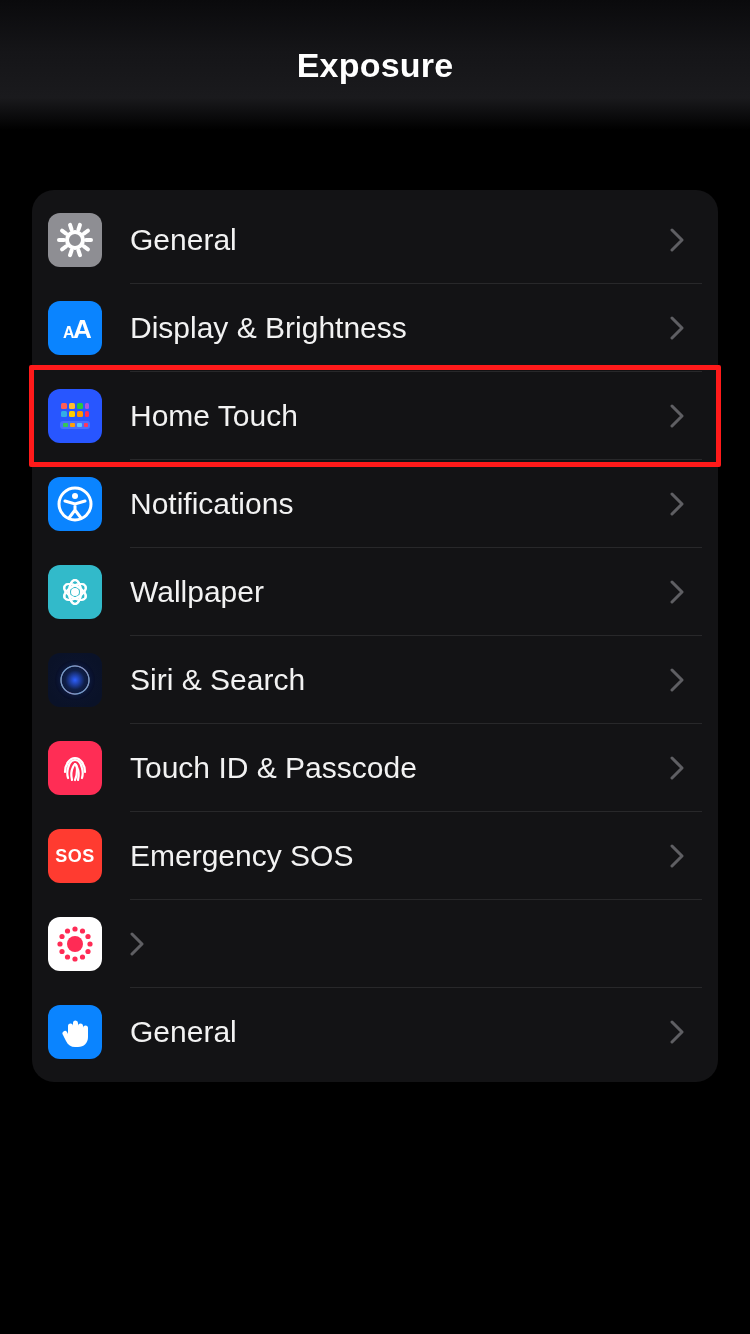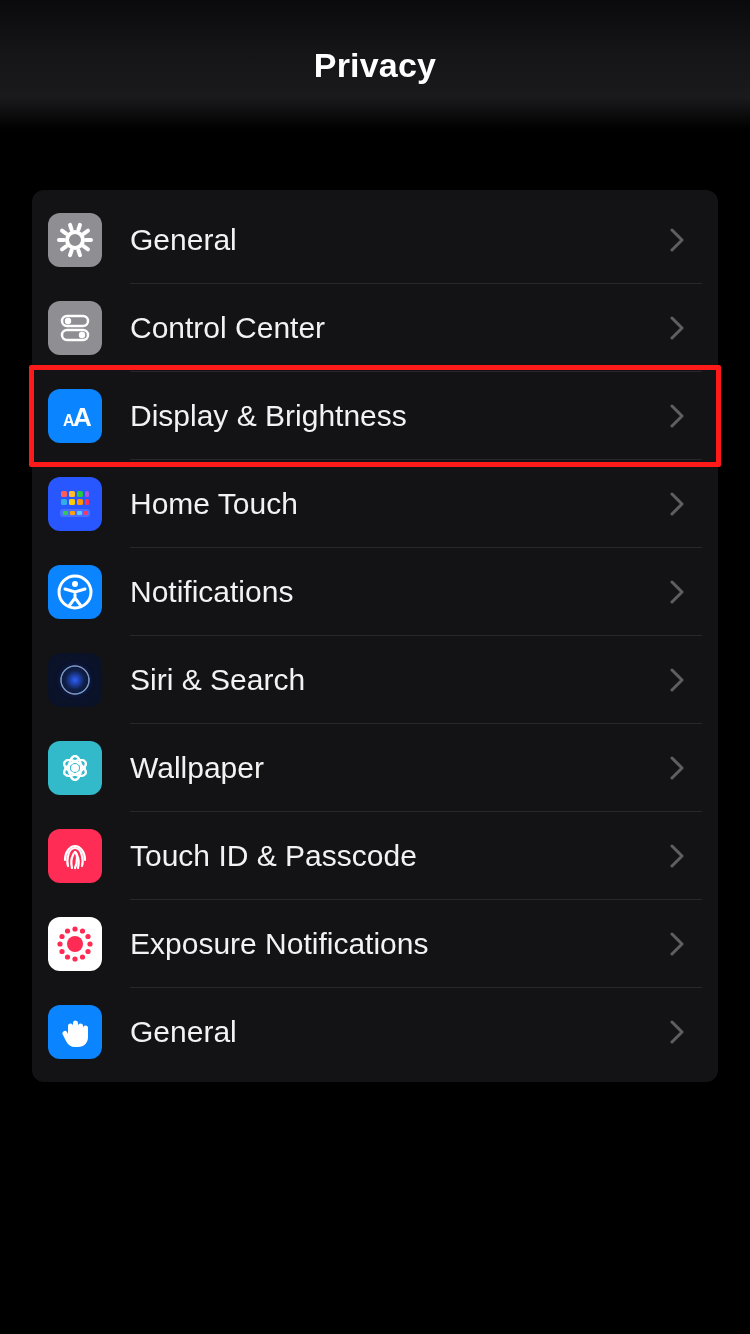--- a/index.html
+++ b/index.html
@@ -19,21 +19,21 @@
     color: #fff;
     letter-spacing: 0.2px;
   }
 
   .content {
     padding: 60px 32px 30px 32px;
   }
 
   .group {
     background: #131315;
-    border-radius: 12px;
+    border-radius: 22px;
     overflow: visible;
     position: relative;
     padding: 6px 16px 6px 0;
   }
 
   .row {
     display: flex;
     align-items: center;
     height: 88px;
     padding: 0 18px 0 16px;
@@ -90,21 +90,21 @@
   .tile-white   { background: #ffffff; }
   .tile-green   { background: #34c759; }
 
   
   .icon-tile svg { display:block; }
 </style>
 </head>
 <body>
 
 <div class="header">
-  <div class="header-title">Privacy</div>
+  <div class="header-title">Exposure</div>
 </div>
 
 <div class="content">
   <div class="group" id="settings-group">
 
   <div class="row" id="row-0">
         <div class="icon-tile tile-gray">
           <svg width="38" height="38" viewBox="0 0 38 38">
             <g transform="translate(19,19)">
               <circle r="8" fill="none" stroke="#fff" stroke-width="4"></circle>
@@ -124,37 +124,20 @@
           </svg>
         </div>
         <div class="label">General</div>
         <div class="chev">
           <svg width="14" height="24" viewBox="0 0 14 24">
             <path d="M2 2 L12 12 L2 22" stroke="currentColor" stroke-width="3" fill="none" stroke-linecap="round" stroke-linejoin="round"></path>
           </svg>
         </div>
         <div class="sep"></div>
       </div>
-      <div class="row" id="row-1">
-        <div class="icon-tile tile-gray2">
-          <svg width="38" height="38" viewBox="0 0 38 38">
-            <rect x="6" y="7" width="26" height="10" rx="5" fill="none" stroke="#fff" stroke-width="2.5"></rect>
-            <circle cx="12" cy="12" r="3.2" fill="#fff"></circle>
-            <rect x="6" y="21" width="26" height="10" rx="5" fill="none" stroke="#fff" stroke-width="2.5"></rect>
-            <circle cx="26" cy="26" r="3.2" fill="#fff"></circle>
-          </svg>
-        </div>
-        <div class="label">Control Center</div>
-        <div class="chev">
-          <svg width="14" height="24" viewBox="0 0 14 24">
-            <path d="M2 2 L12 12 L2 22" stroke="currentColor" stroke-width="3" fill="none" stroke-linecap="round" stroke-linejoin="round"></path>
-          </svg>
-        </div>
-        <div class="sep"></div>
-      </div>
       <div class="row" id="row-2">
         <div class="icon-tile tile-blue">
           <svg width="40" height="40" viewBox="0 0 40 40">
             <text x="8" y="30" font-family="Helvetica" font-size="16" font-weight="600" fill="#fff">A</text>
             <text x="18" y="30" font-family="Helvetica" font-size="26" font-weight="600" fill="#fff">A</text>
           </svg>
         </div>
         <div class="label">Display &amp; Brightness</div>
         <div class="chev">
           <svg width="14" height="24" viewBox="0 0 14 24">
@@ -198,20 +181,42 @@
           </svg>
         </div>
         <div class="label">Notifications</div>
         <div class="chev">
           <svg width="14" height="24" viewBox="0 0 14 24">
             <path d="M2 2 L12 12 L2 22" stroke="currentColor" stroke-width="3" fill="none" stroke-linecap="round" stroke-linejoin="round"></path>
           </svg>
         </div>
         <div class="sep"></div>
       </div>
+      <div class="row" id="row-5">
+        <div class="icon-tile tile-cyan">
+          <svg width="40" height="40" viewBox="0 0 40 40">
+            <g transform="translate(20,20)" stroke="#fff" stroke-width="2" fill="none">
+              <ellipse rx="6" ry="12" transform="rotate(0)"></ellipse>
+              <ellipse rx="6" ry="12" transform="rotate(60)"></ellipse>
+              <ellipse rx="6" ry="12" transform="rotate(120)"></ellipse>
+              <ellipse rx="6" ry="12" transform="rotate(180)"></ellipse>
+              <ellipse rx="6" ry="12" transform="rotate(240)"></ellipse>
+              <ellipse rx="6" ry="12" transform="rotate(300)"></ellipse>
+              <circle r="3" fill="#fff"></circle>
+            </g>
+          </svg>
+        </div>
+        <div class="label">Wallpaper</div>
+        <div class="chev">
+          <svg width="14" height="24" viewBox="0 0 14 24">
+            <path d="M2 2 L12 12 L2 22" stroke="currentColor" stroke-width="3" fill="none" stroke-linecap="round" stroke-linejoin="round"></path>
+          </svg>
+        </div>
+        <div class="sep"></div>
+      </div>
       <div class="row" id="row-6">
         <div class="icon-tile tile-siri">
           <svg width="46" height="46" viewBox="0 0 46 46">
             <defs>
               <radialGradient id="sg" cx="50%" cy="50%" r="60%">
                 <stop offset="0%" stop-color="#2d5fff"></stop>
                 <stop offset="40%" stop-color="#10204a"></stop>
                 <stop offset="100%" stop-color="#05081a"></stop>
               </radialGradient>
             </defs>
@@ -222,54 +227,46 @@
           </svg>
         </div>
         <div class="label">Siri &amp; Search</div>
         <div class="chev">
           <svg width="14" height="24" viewBox="0 0 14 24">
             <path d="M2 2 L12 12 L2 22" stroke="currentColor" stroke-width="3" fill="none" stroke-linecap="round" stroke-linejoin="round"></path>
           </svg>
         </div>
         <div class="sep"></div>
       </div>
-      <div class="row" id="row-5">
-        <div class="icon-tile tile-cyan">
-          <svg width="40" height="40" viewBox="0 0 40 40">
-            <g transform="translate(20,20)" stroke="#fff" stroke-width="2" fill="none">
-              <ellipse rx="6" ry="12" transform="rotate(0)"></ellipse>
-              <ellipse rx="6" ry="12" transform="rotate(60)"></ellipse>
-              <ellipse rx="6" ry="12" transform="rotate(120)"></ellipse>
-              <ellipse rx="6" ry="12" transform="rotate(180)"></ellipse>
-              <ellipse rx="6" ry="12" transform="rotate(240)"></ellipse>
-              <ellipse rx="6" ry="12" transform="rotate(300)"></ellipse>
-              <circle r="3" fill="#fff"></circle>
-            </g>
-          </svg>
-        </div>
-        <div class="label">Wallpaper</div>
-        <div class="chev">
-          <svg width="14" height="24" viewBox="0 0 14 24">
-            <path d="M2 2 L12 12 L2 22" stroke="currentColor" stroke-width="3" fill="none" stroke-linecap="round" stroke-linejoin="round"></path>
-          </svg>
-        </div>
-        <div class="sep"></div>
-      </div>
       <div class="row" id="row-7">
         <div class="icon-tile tile-red">
           <svg width="40" height="40" viewBox="0 0 40 40">
             <g stroke="#fff" stroke-width="2.2" fill="none" stroke-linecap="round">
               <path d="M10 24c0-8 5-14 10-14s10 6 10 14"></path>
               <path d="M13 30c-1-3-1-6 0-10 1-5 4-8 7-8s6 3 7 8c1 4 1 7 0 10"></path>
               <path d="M17 32c-1-4-1-9 1-13 1-2 1.5-3 2-3s1 1 2 3c2 4 2 9 1 13"></path>
               <path d="M20 16c1 0 2 2 2 6 0 4-1 8-2 10"></path>
             </g>
           </svg>
         </div>
         <div class="label">Touch ID &amp; Passcode</div>
+        <div class="chev">
+          <svg width="14" height="24" viewBox="0 0 14 24">
+            <path d="M2 2 L12 12 L2 22" stroke="currentColor" stroke-width="3" fill="none" stroke-linecap="round" stroke-linejoin="round"></path>
+          </svg>
+        </div>
+        <div class="sep"></div>
+      </div>
+      <div class="row" id="row-8">
+        <div class="icon-tile tile-orange">
+          <svg width="44" height="44" viewBox="0 0 44 44">
+            <text x="22" y="28" text-anchor="middle" font-family="Helvetica" font-size="18" font-weight="800" fill="#fff" letter-spacing="0.5">SOS</text>
+          </svg>
+        </div>
+        <div class="label">Emergency SOS</div>
         <div class="chev">
           <svg width="14" height="24" viewBox="0 0 14 24">
             <path d="M2 2 L12 12 L2 22" stroke="currentColor" stroke-width="3" fill="none" stroke-linecap="round" stroke-linejoin="round"></path>
           </svg>
         </div>
         <div class="sep"></div>
       </div>
       <div class="row" id="row-9">
         <div class="icon-tile tile-white">
           <svg width="42" height="42" viewBox="0 0 42 42">
@@ -283,21 +280,20 @@
               <circle cx="8.00961894323342" cy="28.5" r="2.6"></circle>
               <circle cx="6" cy="21.000000000000004" r="2.6"></circle>
               <circle cx="8.009618943233422" cy="13.499999999999998" r="2.6"></circle>
               <circle cx="13.499999999999993" cy="8.009618943233423" r="2.6"></circle>
               <circle cx="20.999999999999996" cy="6" r="2.6"></circle>
               <circle cx="28.5" cy="8.009618943233422" r="2.6"></circle>
               <circle cx="33.99038105676658" cy="13.499999999999993" r="2.6"></circle>
             </g>
           </svg>
         </div>
-        <div class="label">Exposure Notifications</div>
         <div class="chev">
           <svg width="14" height="24" viewBox="0 0 14 24">
             <path d="M2 2 L12 12 L2 22" stroke="currentColor" stroke-width="3" fill="none" stroke-linecap="round" stroke-linejoin="round"></path>
           </svg>
         </div>
         <div class="sep"></div>
       </div>
       <div class="row" id="row-11">
         <div class="icon-tile tile-blue">
           <svg width="40" height="40" viewBox="0 0 40 40">

